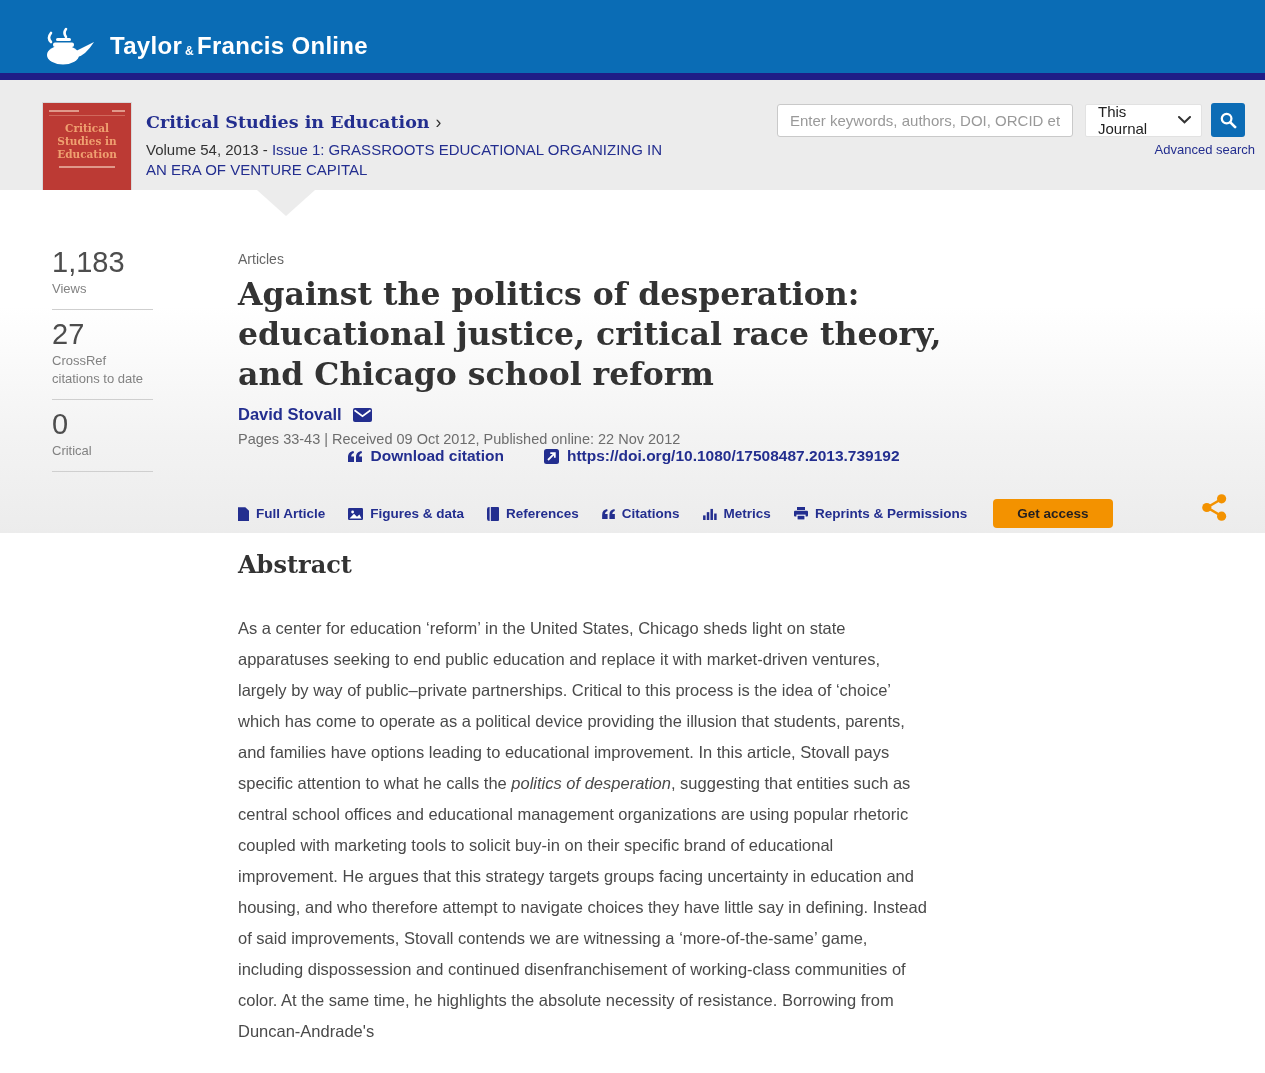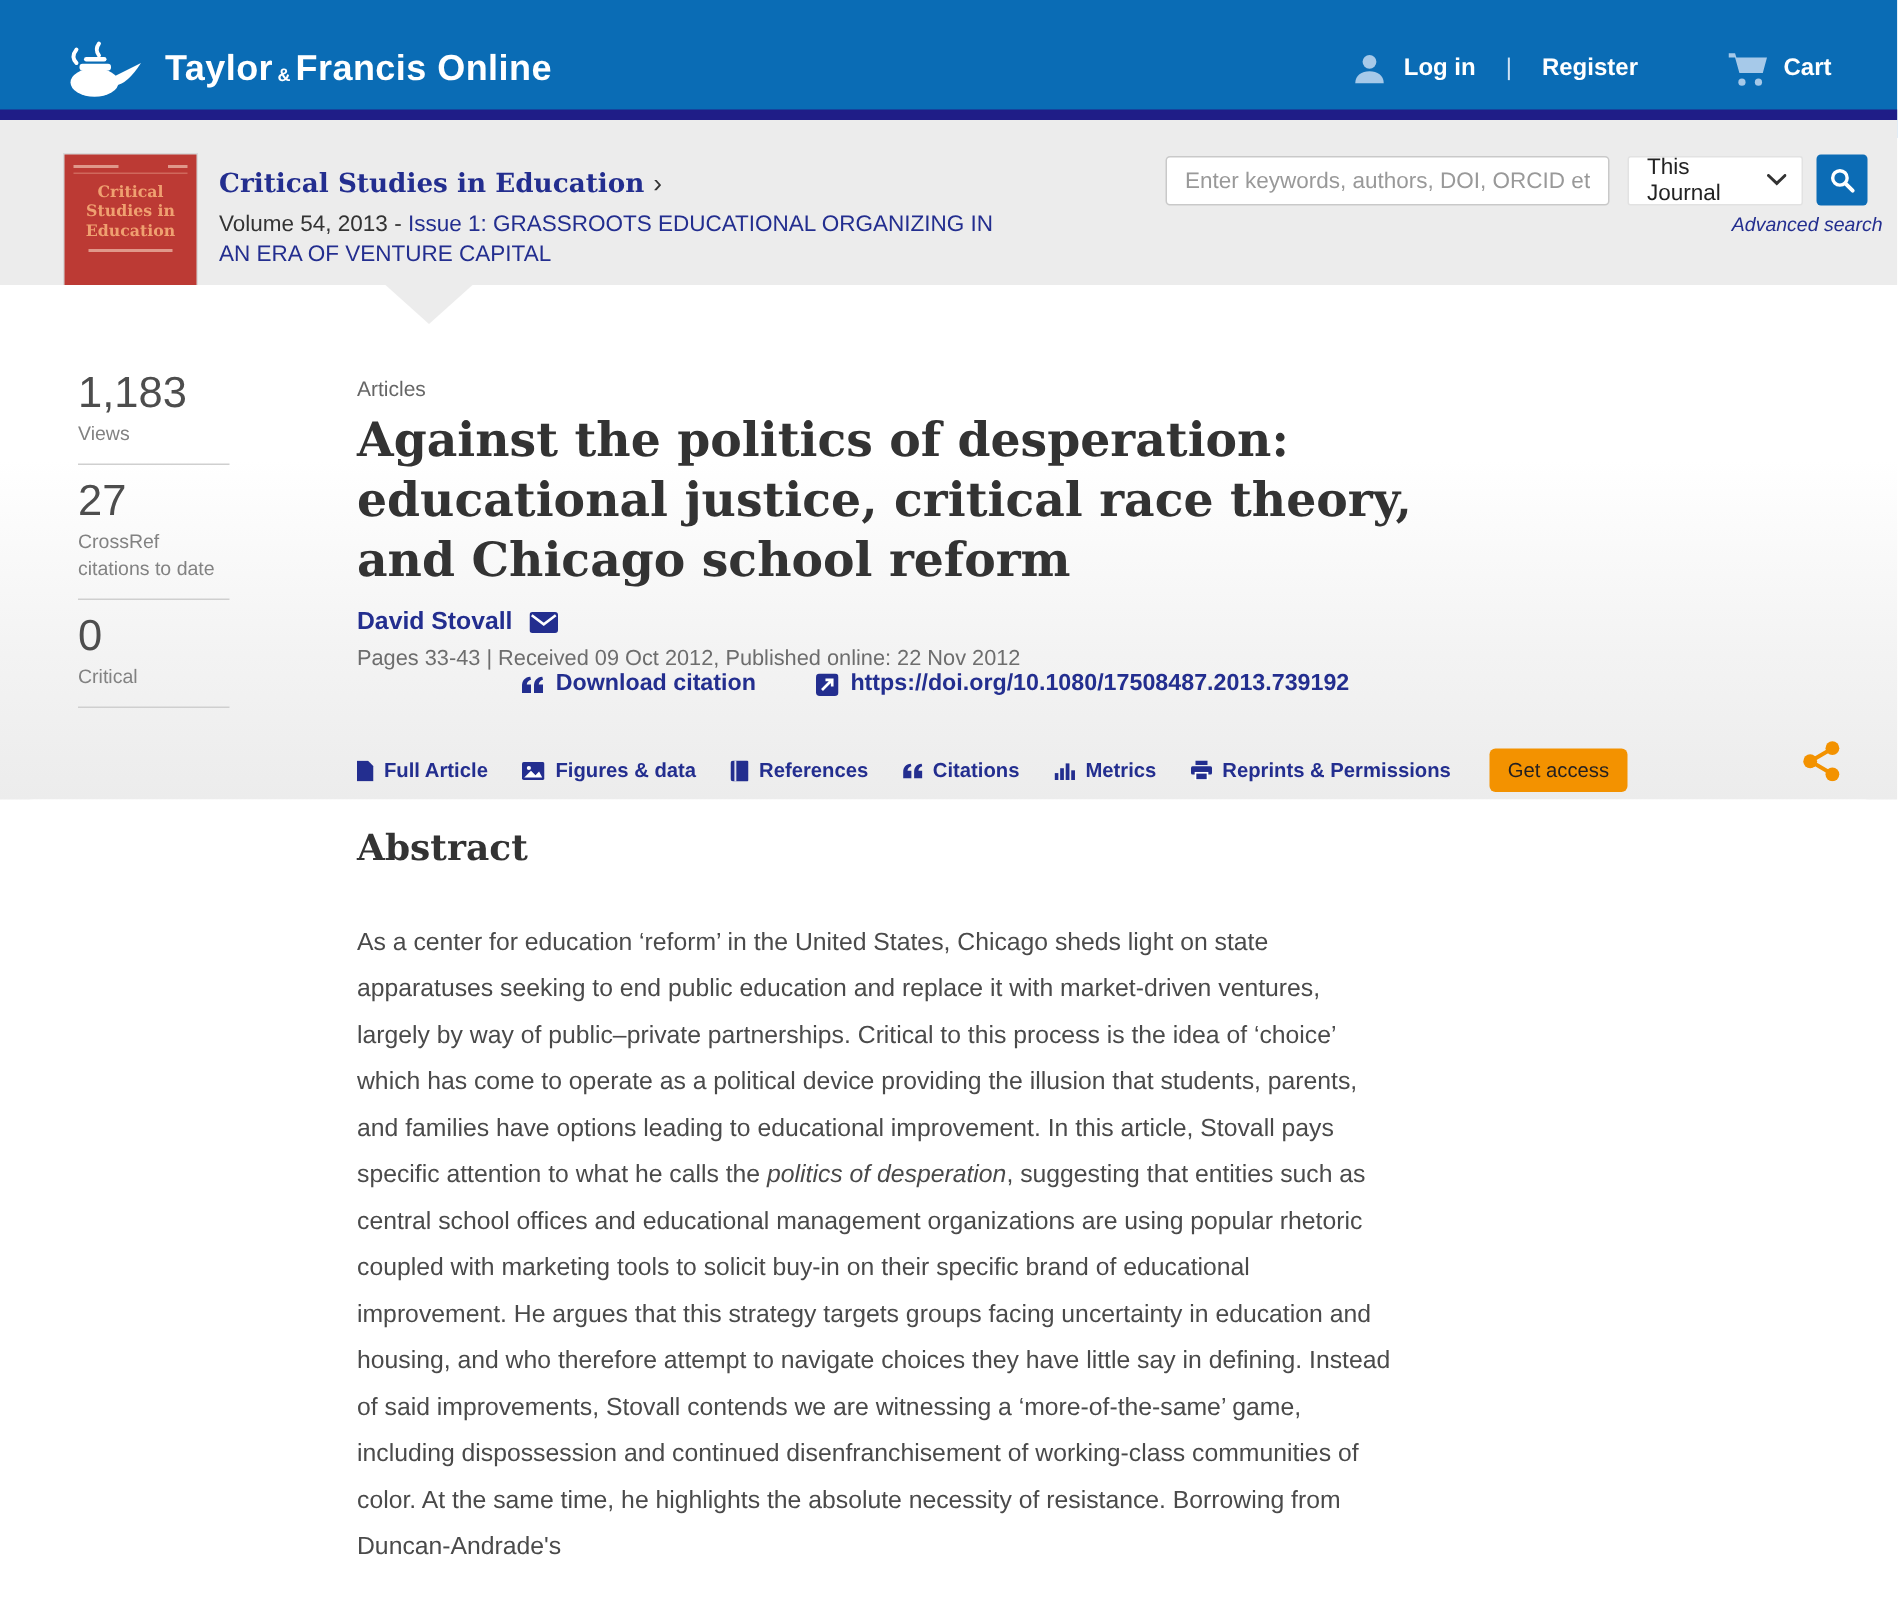--- a/index.html
+++ b/index.html
@@ -60,21 +60,21 @@
   .search-input::placeholder { color:#999; }
   .scope-select {
     width:117px; height:33px; margin-left:12px; background:#fff; border:1px solid #e2e2e2; border-radius:2px;
     display:flex; align-items:center; justify-content:space-between; padding:0 10px 0 12px;
     font-size:15px; color:#222; cursor:pointer;
   }
   .search-btn {
     width:34px; height:34px; margin-left:9px; background:#0c6cb5; border:none; border-radius:3px;
     display:flex; align-items:center; justify-content:center; cursor:pointer;
   }
-  .advanced { position:absolute; right:10px; top:62px; font-size:13px; color:#232e8f; cursor:pointer;font-style:italic; }
+  .advanced { position:absolute; right:10px; top:62px; font-size:13px; color:#232e8f; cursor:pointer; }
 
   .pointer {
     position:absolute; top:190px; left:257px; width:0; height:0; z-index:3;
     border-left:29px solid transparent; border-right:29px solid transparent; border-top:26px solid #ececec;
   }
 
   
   .article-head {
     position:absolute; top:190px; left:0; width:1265px; height:343px;
     background:linear-gradient(180deg, #ffffff 0%, #ffffff 34%, #f3f3f3 72%, #ececec 100%);
@@ -94,21 +94,21 @@
   .author { color:#232e8f; font-weight:bold; font-size:16.5px; cursor:pointer; }
   .mail { color:#232e8f; display:flex; cursor:pointer; }
   .art-meta { margin-top:7px; font-size:14.5px; color:#6d6d6d; }
   .cite-row { display:flex; align-items:center; gap:40px;justify-content:center; }
   .cite-link { display:flex; align-items:center; gap:8px; color:#232e8f; font-size:15.5px; font-weight:bold; cursor:pointer; }
 
   .tabrow { position:absolute; left:238px; top:309px; display:flex; align-items:center; gap:23px; }
   .tab { display:flex; align-items:center; gap:7px; color:#232e8f; font-size:13.5px; font-weight:bold; cursor:pointer; white-space:nowrap; }
   .get-access {
     margin-left:3px; background:#f39200; color:#231f20; border:none; border-radius:4px;
-    font-family:"Liberation Sans", sans-serif; font-size:13.5px; padding:7px 12px; cursor:pointer;
+    font-family:"Liberation Sans", sans-serif; font-size:13.5px; padding:7px 24px; cursor:pointer;font-weight:bold;
   }
   .share { position:absolute; left:1202px; top:304px; cursor:pointer; display:flex; }
 
   
   .abstract { position:absolute; top:533px; left:0; width:1265px; height:540px; background:#fff;border-radius:22px; }
   .abs-heading {
     position:absolute; left:238px; top:17px;
     font-family:"DejaVu Serif", serif; font-weight:bold; font-size:24px; color:#333;
   }
   .abs-text {
@@ -129,41 +129,20 @@
           <path d="M8 6 q-4 5 0 9" stroke="#fff" stroke-width="2.6" fill="none" stroke-linecap="round"></path>
           <path d="M23 2 q-3 4 0 8" stroke="#fff" stroke-width="2.6" fill="none" stroke-linecap="round"></path>
           <rect x="13" y="11" width="15" height="3" rx="1.5"></rect>
           <rect x="10" y="15.5" width="21" height="4.5" rx="2"></rect>
           <ellipse cx="20" cy="28" rx="16" ry="9.5"></ellipse>
           <path d="M33 24 L51 15 Q42 29 34 30 Z"></path>
         </svg>
       </span>
       <span class="brand-text"><span>Taylor</span><span class="amp">&amp;</span><span>Francis Online</span></span>
     </div>
-    <nav class="topnav">
-      <span class="usr-ico">
-        <svg width="24" height="24" viewBox="0 0 24 24" fill="#a6c9e9" aria-hidden="true">
-          <circle cx="12" cy="7.2" r="4.6"></circle>
-          <path d="M2.5 21.5 c0-5.4 4.3-8 9.5-8 s9.5 2.6 9.5 8 z"></path>
-        </svg>
-      </span>
-      <span class="navlink">Log in</span>
-      <span class="sep">|</span>
-      <span class="navlink">Register</span>
-      <span class="cart-grp">
-        <span style="display:flex;">
-          <svg width="27" height="23" viewBox="0 0 27 23" fill="#a6c9e9" aria-hidden="true">
-            <path d="M0.5 0.5 h4.2 l0.9 2.8 h20.4 l-2.8 10.4 H7.6 L4.7 3.3 H0.5 z"></path>
-            <circle cx="9.3" cy="19.8" r="2.4"></circle>
-            <circle cx="20.3" cy="19.8" r="2.4"></circle>
-          </svg>
-        </span>
-        <span class="navlink">Cart</span>
-      </span>
-    </nav>
   </header>
   <div class="navy-stripe"></div>
 
   <section class="journal-bar">
     <div class="cover">
       <div class="cover-toprow">
           <i></i>
           <i></i>
         </div>
       <div class="cover-rule"></div>

